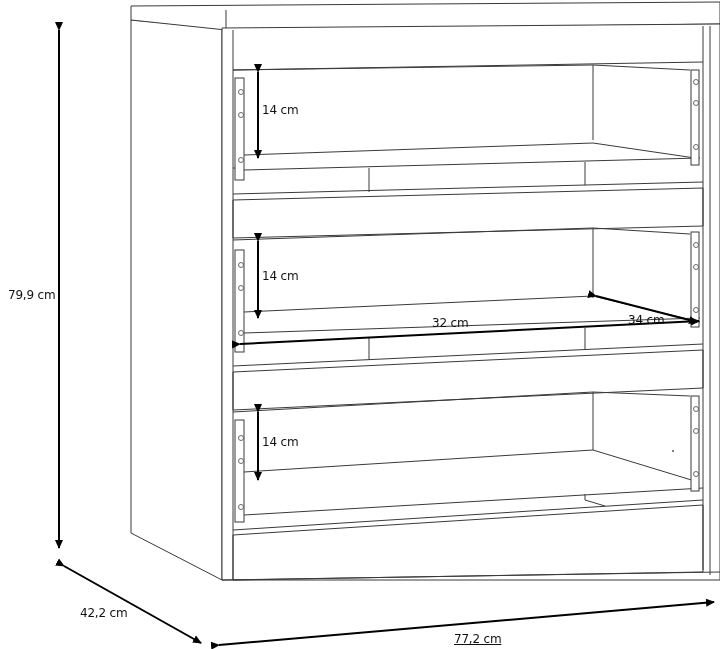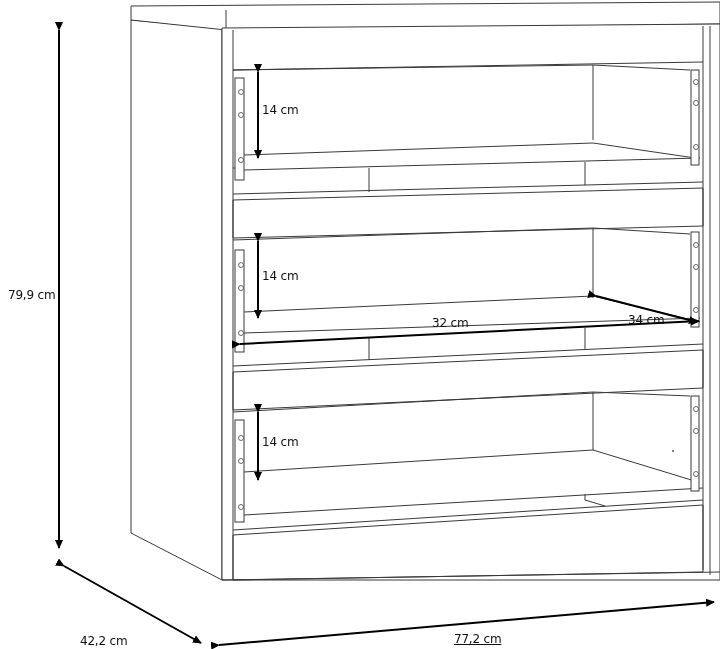--- a/index.html
+++ b/index.html
@@ -126,20 +126,20 @@
   </g>
   <g>
     <line class="dim" x1="240" y1="344" x2="699" y2="321" marker-start="url(#ah)" marker-end="url(#ah)"></line>
   </g>
   <g>
     <line class="dim" x1="596" y1="296" x2="697" y2="322" marker-start="url(#ah)" marker-end="url(#ah)"></line>
   </g>
 </svg>
 
 <span class="label" style="left:8px;top:289px;">79,9 cm</span>
-<span class="label" style="left:80px;top:635px;">42,2 cm</span>
+<span class="label" style="left:80px;top:607px;">42,2 cm</span>
 <span class="label" style="left:454px;top:633px;text-decoration:underline;">77,2 cm</span>
 <span class="label" style="left:262px;top:104px;">14 cm</span>
 <span class="label" style="left:262px;top:270px;">14 cm</span>
 <span class="label" style="left:262px;top:436px;">14 cm</span>
 <span class="label" style="left:432px;top:317px;">32 cm</span>
 <span class="label" style="left:628px;top:289px;margin-top:25px;">34 cm</span>
 </div>
 
 </body></html>

